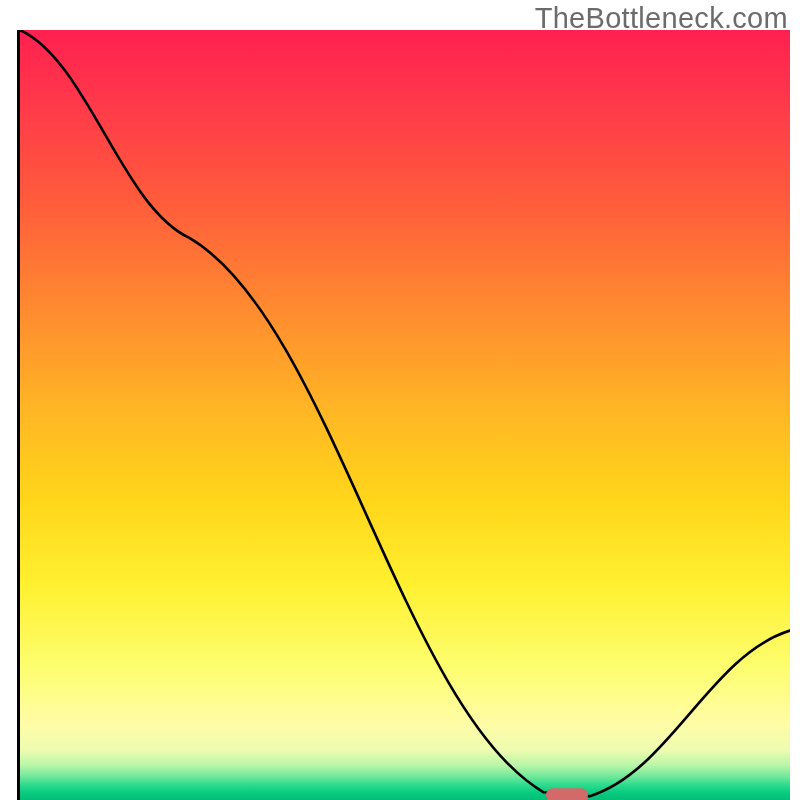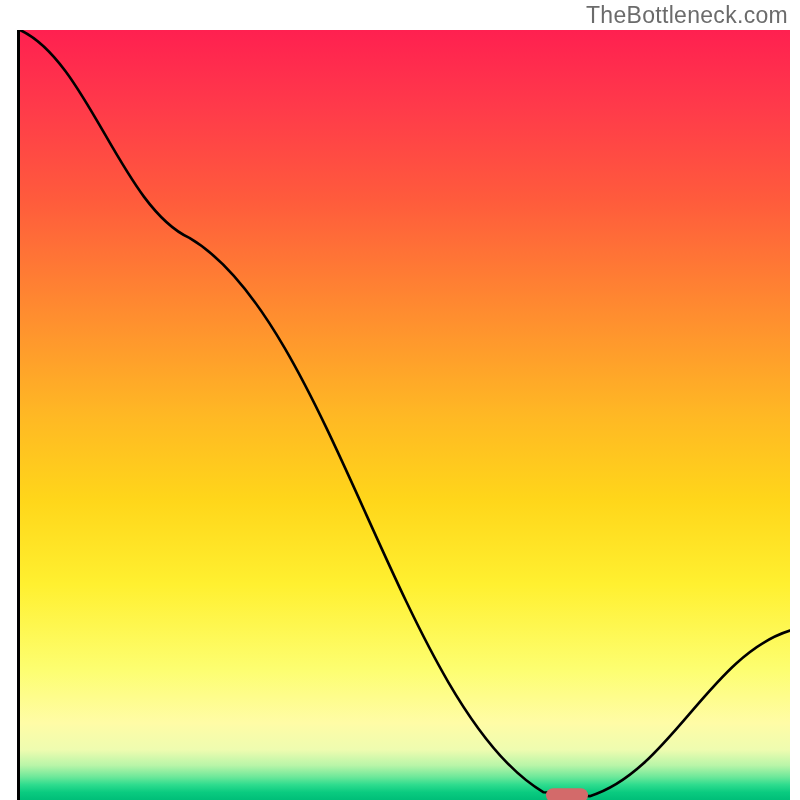--- a/index.html
+++ b/index.html
@@ -14,21 +14,21 @@
   .wrap {
     position: relative;
     width: 800px;
     height: 800px;
   }
   .wm {
     position: absolute;
     top: 2px;
     right: 12px;
     color: #6b6b6b;
-    font-size: 23px;
+    font-size: 29px;
     letter-spacing: 0.3px;
     user-select: none;
   }
   .plot {
     position: absolute;
     left: 17px;
     top: 30px;
     width: 770px;
     height: 770px;
     border-left: 3px solid #000;

